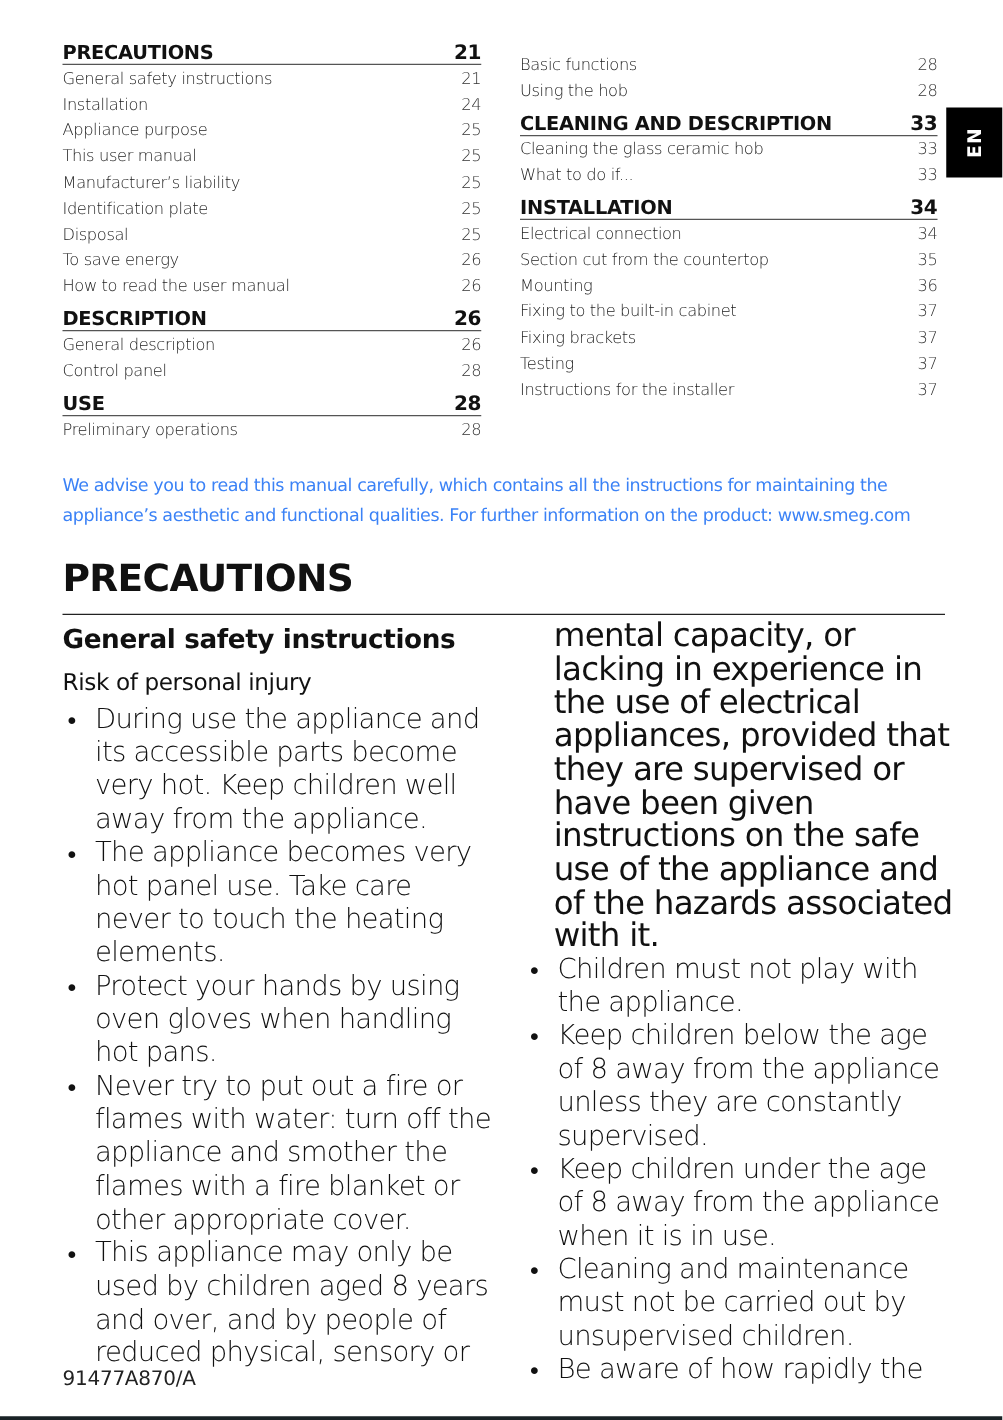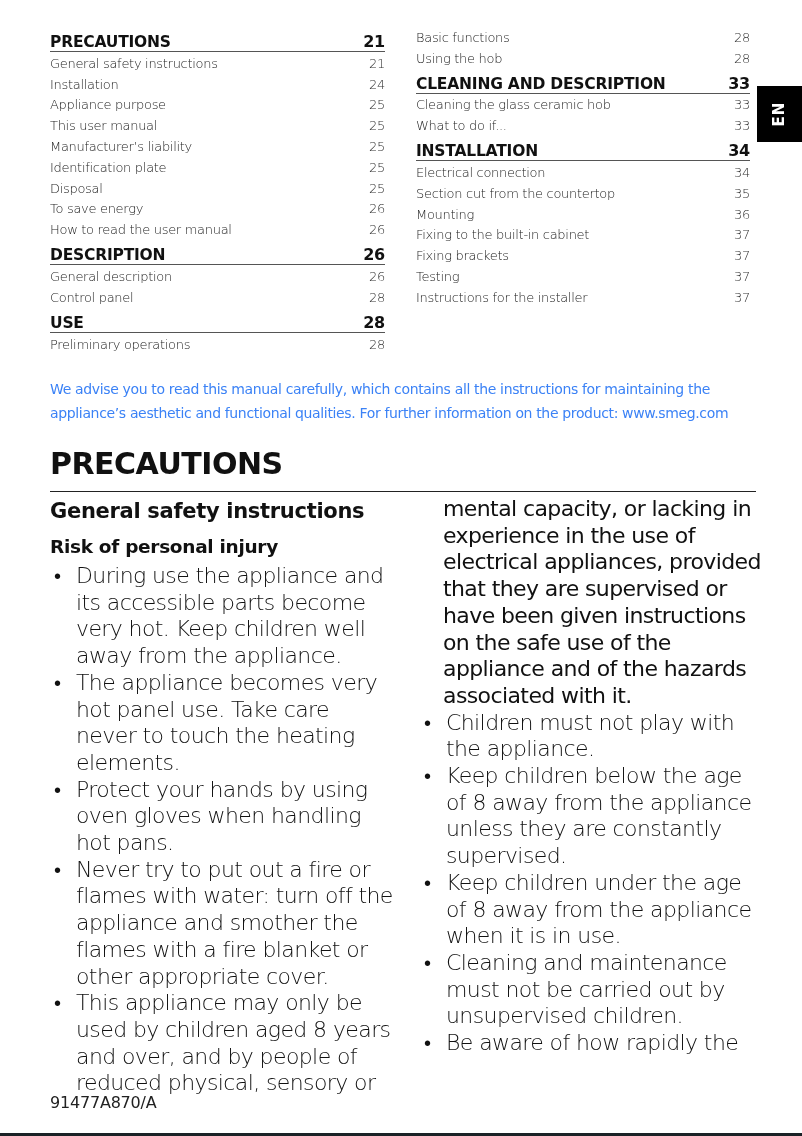--- a/index.html
+++ b/index.html
@@ -2,21 +2,21 @@
 <html><head>
 <meta charset="utf-8">
 <style>
   html, body { margin: 0; padding: 0; background: #ffffff; }
   body {
     width: 802px; height: 1136px; position: relative; overflow: hidden;
     font-family: "DejaVu Sans", sans-serif; color: #111;
   }
   .toc-col { position: absolute; top: 27px; }
   .toc-left { left: 50px; width: 335px; }
-  .toc-right { left: 416px; width: 334px; }
+  .toc-right { left: 416px; width: 334px; margin-top: 15px; }
   .toc-head {
     display: flex; justify-content: space-between; align-items: flex-end;
     font-weight: bold; font-size: 15.5px; letter-spacing: -0.2px;
     height: 24px; border-bottom: 1px solid #555; margin-bottom: 1px;
   }
   .toc-head .pg { font-size: 16px; }
   .toc-row {
     display: flex; justify-content: space-between; align-items: center;
     font-size: 13px; font-weight: 300; color: #222; height: 20.8px;
     letter-spacing: -0.3px;
@@ -35,30 +35,30 @@
   }
   .h1 {
     position: absolute; left: 50px; top: 446px; width: 706px;
     font-size: 30px; font-weight: bold; letter-spacing: -0.5px;
     border-bottom: 1px solid #222; padding-bottom: 3px; height: 42px;
   }
   .col { position: absolute; top: 496px; }
   .col-left { left: 50px; width: 345px; }
   .col-right { left: 420px; width: 345px; }
   .h2 { font-size: 21px; font-weight: bold; letter-spacing: -0.3px; height: 33px; line-height: 30px; }
-  .h3 { font-size: 18.5px; font-weight: bold; letter-spacing: -0.3px; height: 34px; line-height: 36px; }
+  .h3 { font-size: 18.5px; font-weight: normal; letter-spacing: -0.3px; height: 34px; line-height: 36px; }
   ul.bullets { list-style: none; margin: 0; padding: 0; }
   ul.bullets li {
     position: relative; padding-left: 26px; font-size: 22px; line-height: 26.7px;
     font-weight: 300; letter-spacing: -0.6px; color: #111;
   }
   ul.bullets li .dot {
     position: absolute; left: 4px; top: 0; font-size: 20px;
   }
-  .cont { padding-left: 23px; font-size: 22px; line-height: 26.7px; letter-spacing: -0.6px; color: #111; }
+  .cont { padding-left: 23px; font-size: 26px; line-height: 26.7px; letter-spacing: -0.6px; color: #111; }
   .footer-left { position: absolute; left: 50px; top: 1093px; font-size: 16px; color: #222; letter-spacing: -0.2px; }
   .footer-right { position: absolute; right: 46px; top: 1093px; font-size: 16px; color: #222; letter-spacing: -0.2px; }
   .bottom-bar { position: absolute; left: 0; bottom: 0; width: 802px; height: 3px; background: #1a2226; }
 </style>
 </head>
 <body>
 
 <div class="toc-col toc-left">
   <div class="toc-head">
     <span>PRECAUTIONS</span>

